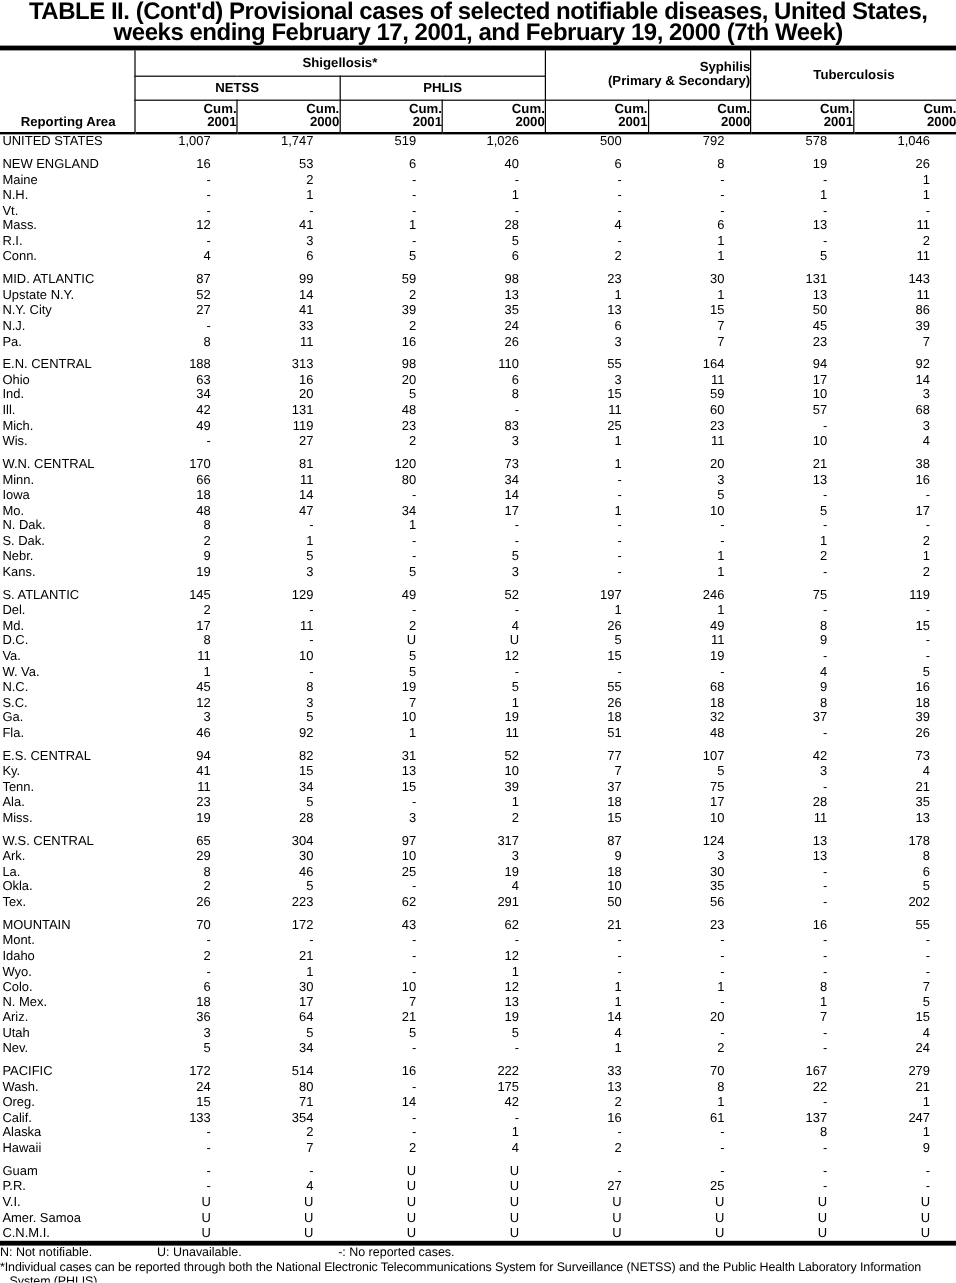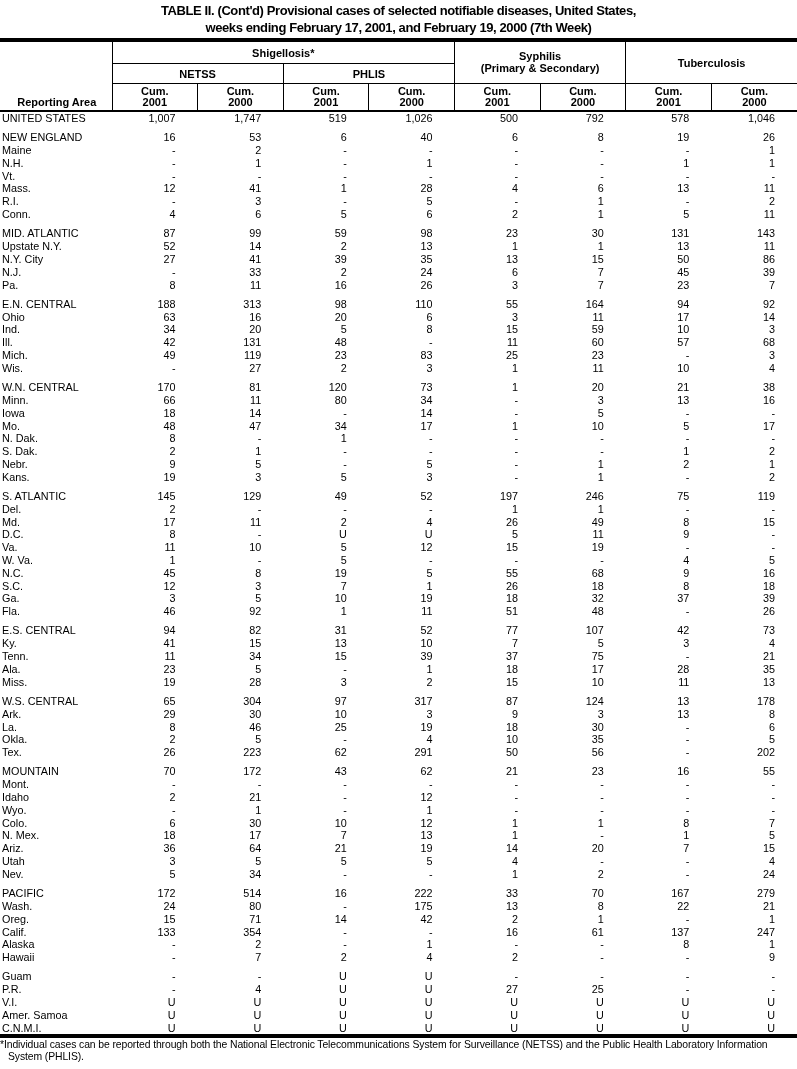--- a/index.html
+++ b/index.html
@@ -1,33 +1,33 @@
 <!DOCTYPE html>
 <html><head>
 <meta charset="utf-8">
 <style>
   html,body{margin:0;padding:0;background:#fff;color:#000;}
   body{width:797px;font-family:"Liberation Sans","DejaVu Sans",sans-serif;-webkit-font-smoothing:none;}
   .page{width:797px;height:1069px;overflow:hidden;position:relative;background:#fff;}
 
-  .title{ text-align:center; font-weight:bold; font-size:13px; line-height:17px; letter-spacing:-0.4px; padding-top:2px; }
+  .title{ text-align:center; font-weight:bold; font-size:20px; line-height:17px; letter-spacing:-0.4px; padding-top:2px; }
   .thick-rule{height:4px;background:#000;}
   .rule-top{margin-top:2px;}
 
   table{width:797px;border-collapse:collapse;table-layout:fixed;}
   col.area-col{width:112px;}
   col.num-col{width:85.6px;}
 
   thead th{ border:1px solid #000; font-weight:bold; font-size:11px; padding:0; text-align:center; vertical-align:middle; line-height:12px; }
   thead tr.g1 th{height:21px;border-top:none;}
   thead tr.g2 th{height:19px;}
   thead tr.g3 th{height:26px;border-bottom:2px solid #000;}
   th.corner{ border-left:none; border-top:none; border-bottom:2px solid #000; text-align:center; vertical-align:bottom; padding:0 0 2px 2px; font-size:11px; }
   th.last{border-right:none;}
-  th.two-line div{line-height:11.5px;}
+  th.two-line div{line-height:11.5px;text-align:right;}
 
   tbody td{ font-size:10.8px; height:12.8px; line-height:12.8px; padding:0; white-space:nowrap; overflow:hidden; }
   td.area{text-align:left;padding-left:2px;}
   td.num{text-align:right;padding-right:22px;}
   tr.spacer td{height:6.5px;line-height:6.5px;}
 
   .footer{font-size:10.4px;line-height:12px;padding-top:1px;}
   .legend span{display:inline-block;}
   .legend .l1{width:128px;}
   .legend .l2{width:148px;}
@@ -873,16 +873,21 @@
           <td class="num">U</td>
           <td class="num">U</td>
           <td class="num">U</td>
         </tr>
       </tbody>
   </table>
 
   <div class="thick-rule"></div>
 
   <div class="footer">
+    <div class="legend">
+      <span class="l1">N: Not notifiable.</span>
+      <span class="l2">U: Unavailable.</span>
+      <span class="l3">-: No reported cases.</span>
+    </div>
     <div class="footnote">*Individual cases can be reported through both the National Electronic Telecommunications System for Surveillance (NETSS) and the Public Health Laboratory Information System (PHLIS).</div>
   </div>
 
 </div>
 
 </body></html>

